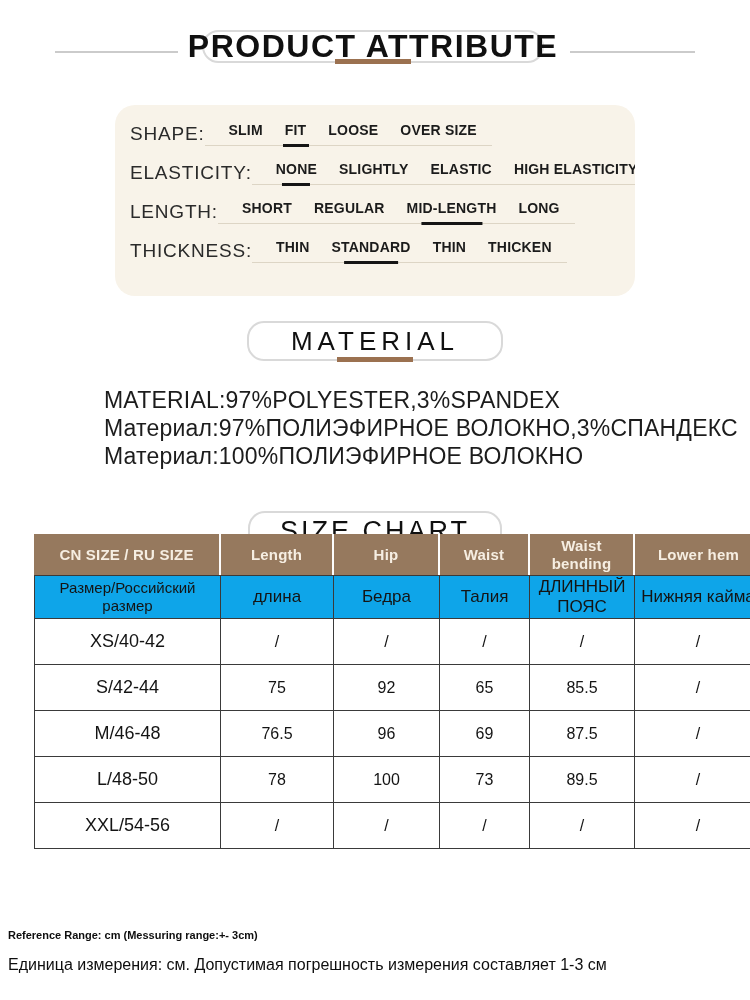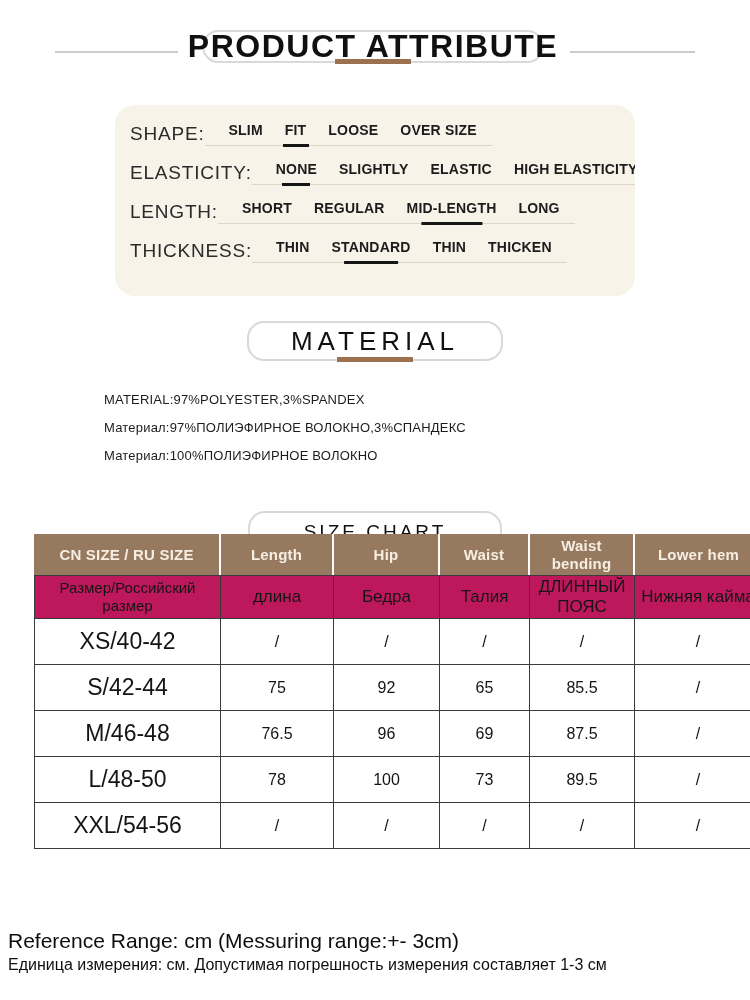--- a/index.html
+++ b/index.html
@@ -28,21 +28,21 @@
 
   #hdr-attr { top: 30px; height: 50px; }
   #hdr-attr .pill { left: 202px; top: 0; width: 342px; height: 33px; font-size: 32px; letter-spacing: 1.5px; font-weight: bold; }
   #hdr-attr .side-line.left  { left: 55px;  width: 123px; }
   #hdr-attr .side-line.right { left: 570px; width: 125px; }
 
   #hdr-material { top: 321px; height: 46px; padding-left: 12px; }
   #hdr-material .pill { left: 247px; top: 0; width: 256px; height: 40px; font-size: 26px; letter-spacing: 5px; }
 
   #hdr-size { top: 511px; height: 46px; }
-  #hdr-size .pill { left: 248px; top: 0; width: 254px; height: 41px; font-size: 19px; letter-spacing: 3px; }
+  #hdr-size .pill { left: 248px; top: 0; width: 254px; height: 41px; font-size: 27px; letter-spacing: 3px; }
 
   
   #attr-panel {
     position: absolute; left: 115px; top: 105px; width: 520px; height: 191px;
     background: var(--panel-cream, #f8f3e9); border-radius: 20px;
     padding: 17px 0 0 15px; overflow: hidden;
   }
   .attr-row { display: flex; align-items: center; margin-bottom: 15px; }
   .attr-label {
     font-size: 19px; font-weight: 400; letter-spacing: 0.8px;
@@ -55,53 +55,53 @@
   }
   .opt { position: relative; font-size: 14px; font-weight: 700; letter-spacing: 0.2px; color: #1b1b1b; }
   .opt.selected::after {
     content: ""; position: absolute; left: 50%; transform: translateX(-50%);
     bottom: -9px; width: 68%; min-width: 26px; height: 3px; background: #151515;
   }
 
   
   #material-block {
     position: absolute; left: 104px; top: 386px;
-    font-size: 13px; line-height: 28px; font-weight: 500;
+    font-size: 23px; line-height: 28px; font-weight: 500;
     letter-spacing: 0.2px; color: #1c1c1c;
   }
 
   
   #size-table {
     position: absolute; left: 10px; top: 534px; width: 728px;
     border-collapse: separate; border-spacing: 0; table-layout: fixed; padding-left: 24px;
   }
   #size-table th, #size-table td { text-align: center; vertical-align: middle; padding: 0; }
   .bh {
     background: var(--table-header-brown, #96795e); color: #f6eee2;
     font-weight: 700; font-size: 15px; height: 41px; line-height: 1.15;
     letter-spacing: 0.2px; border-right: 2px solid #fdfdfd;
   }
   .bh:last-child { border-right: 0; }
   .wrap-narrow { display: inline-block; max-width: 64px; line-height: 1.15; }
   .sh {
-    background: #be185d; color: #141414; font-weight: 400; font-size: 17px; height: 44px;
+    background: #0ea5e9; color: #141414; font-weight: 400; font-size: 17px; height: 44px;
     border-top: 1px solid #3a3a3a; border-bottom: 1px solid #3a3a3a; border-right: 1px solid #3a3a3a;
     line-height: 1.15;
   }
   .sh:first-child { border-left: 1px solid #3a3a3a; }
   .wrap-ru { display: inline-block; max-width: 152px; line-height: 1.2; font-size: 15px; }
   #size-table td {
     font-size: 16px; height: 46px; color: #141414;
     border-right: 1px solid #3a3a3a; border-bottom: 1px solid #3a3a3a;
     background: #fff;
   }
-  #size-table td:first-child { border-left: 1px solid #3a3a3a; font-size: 23px; }
-
-  
-  #footer-ref  { position: absolute; left: 8px; top: 929px; font-size: 21px; font-weight: 400; color: #0e0e0e; }
+  #size-table td:first-child { border-left: 1px solid #3a3a3a; font-size: 18px; }
+
+  
+  #footer-ref  { position: absolute; left: 8px; top: 929px; font-size: 11px; font-weight: 700; color: #0e0e0e; }
   #footer-note { position: absolute; left: 8px; top: 956px; font-size: 16px; font-weight: 500; color: #0e0e0e; }
 </style>
 </head>
 <body>
 
 <div class="page">
 
   <div class="sec-hdr" id="hdr-attr">
     <span class="side-line left"></span>
     <div class="pill">

